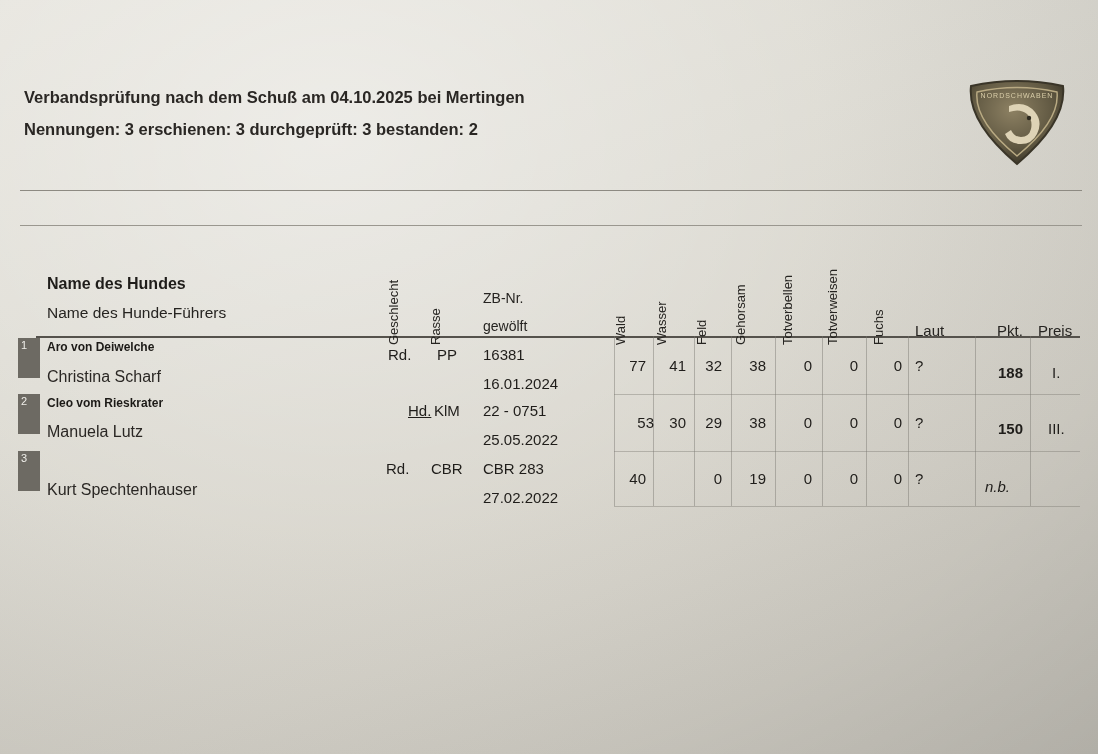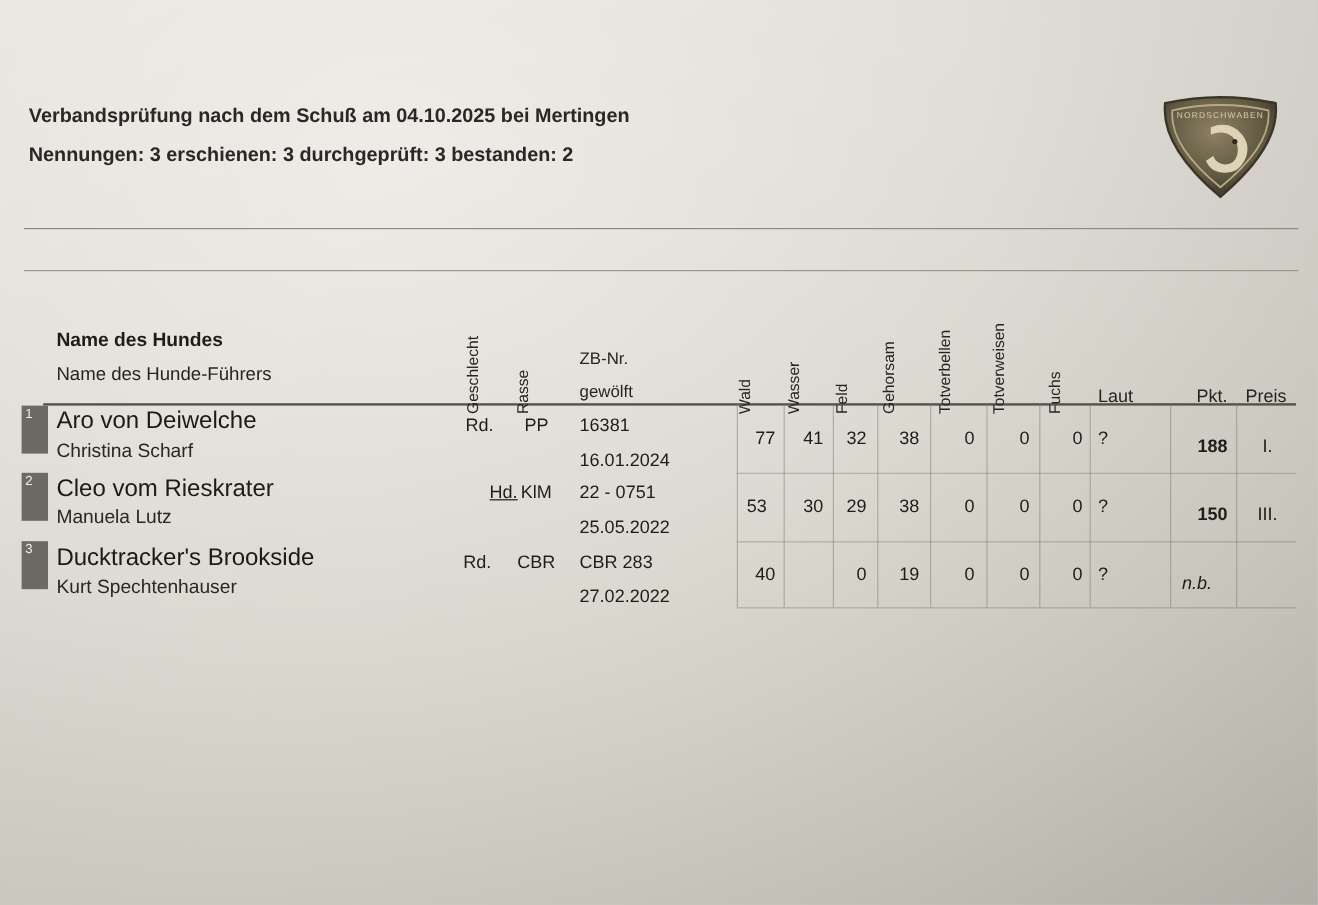--- a/index.html
+++ b/index.html
@@ -132,22 +132,22 @@
     color: #efeee9;
     font-size: 11px;
     padding-left: 3px;
     box-sizing: border-box;
     padding-top: 1px;
   }
   
   .row-dog {
     position: absolute;
     left: 47px;
-    font-size: 20px;
-    font-weight: normal;
+    font-size: 12px;
+    font-weight: bold;
     color: #1c1a17;
   }
   .row-handler {
     position: absolute;
     left: 47px;
     font-size: 16px;
     color: #2a2724;
   }
   .cell {
     position: absolute;
@@ -250,33 +250,32 @@
     <div class="cell b num" style="left:975px; top:364px; width:48px;">188</div>
     <div class="cell" style="left:1052px; top:364px;">I.</div>
 
     <div class="rank" style="top:394px;">2</div>
     <div class="row-dog" style="top:396px;">Cleo vom Rieskrater</div>
     <div class="row-handler" style="top:423px;">Manuela Lutz</div>
     <div class="cell" style="left:408px; top:402px;text-decoration:underline;">Hd.</div>
     <div class="cell" style="left:434px; top:402px;">KlM</div>
     <div class="cell" style="left:483px; top:402px;">22 - 0751</div>
     <div class="cell" style="left:483px; top:431px;">25.05.2022</div>
-    <div class="cell num" style="left:601px; top:414px; width:38px;text-align:right;">53</div>
+    <div class="cell num" style="left:616px; top:414px; width:38px;text-align:right;">53</div>
     <div class="cell num" style="left:648px; top:414px; width:38px;">30</div>
     <div class="cell num" style="left:688px; top:414px; width:34px;">29</div>
     <div class="cell num" style="left:726px; top:414px; width:40px;">38</div>
     <div class="cell num" style="left:770px; top:414px; width:42px;">0</div>
     <div class="cell num" style="left:818px; top:414px; width:40px;">0</div>
     <div class="cell num" style="left:862px; top:414px; width:40px;">0</div>
     <div class="cell" style="left:915px; top:414px;">?</div>
     <div class="cell b num" style="left:975px; top:420px; width:48px;">150</div>
     <div class="cell" style="left:1048px; top:420px;">III.</div>
 
     <div class="rank" style="top:451px;">3</div>
-    <div class="row-dog" style="top:454px;">Ducktracker's Brookside</div>
     <div class="row-handler" style="top:481px;">Kurt Spechtenhauser</div>
     <div class="cell" style="left:386px; top:460px;">Rd.</div>
     <div class="cell" style="left:431px; top:460px;">CBR</div>
     <div class="cell" style="left:483px; top:460px;">CBR 283</div>
     <div class="cell" style="left:483px; top:489px;">27.02.2022</div>
     <div class="cell num" style="left:608px; top:470px; width:38px;">40</div>
     <div class="cell num" style="left:648px; top:470px; width:38px;"></div>
     <div class="cell num" style="left:688px; top:470px; width:34px;">0</div>
     <div class="cell num" style="left:726px; top:470px; width:40px;">19</div>
     <div class="cell num" style="left:770px; top:470px; width:42px;">0</div>

